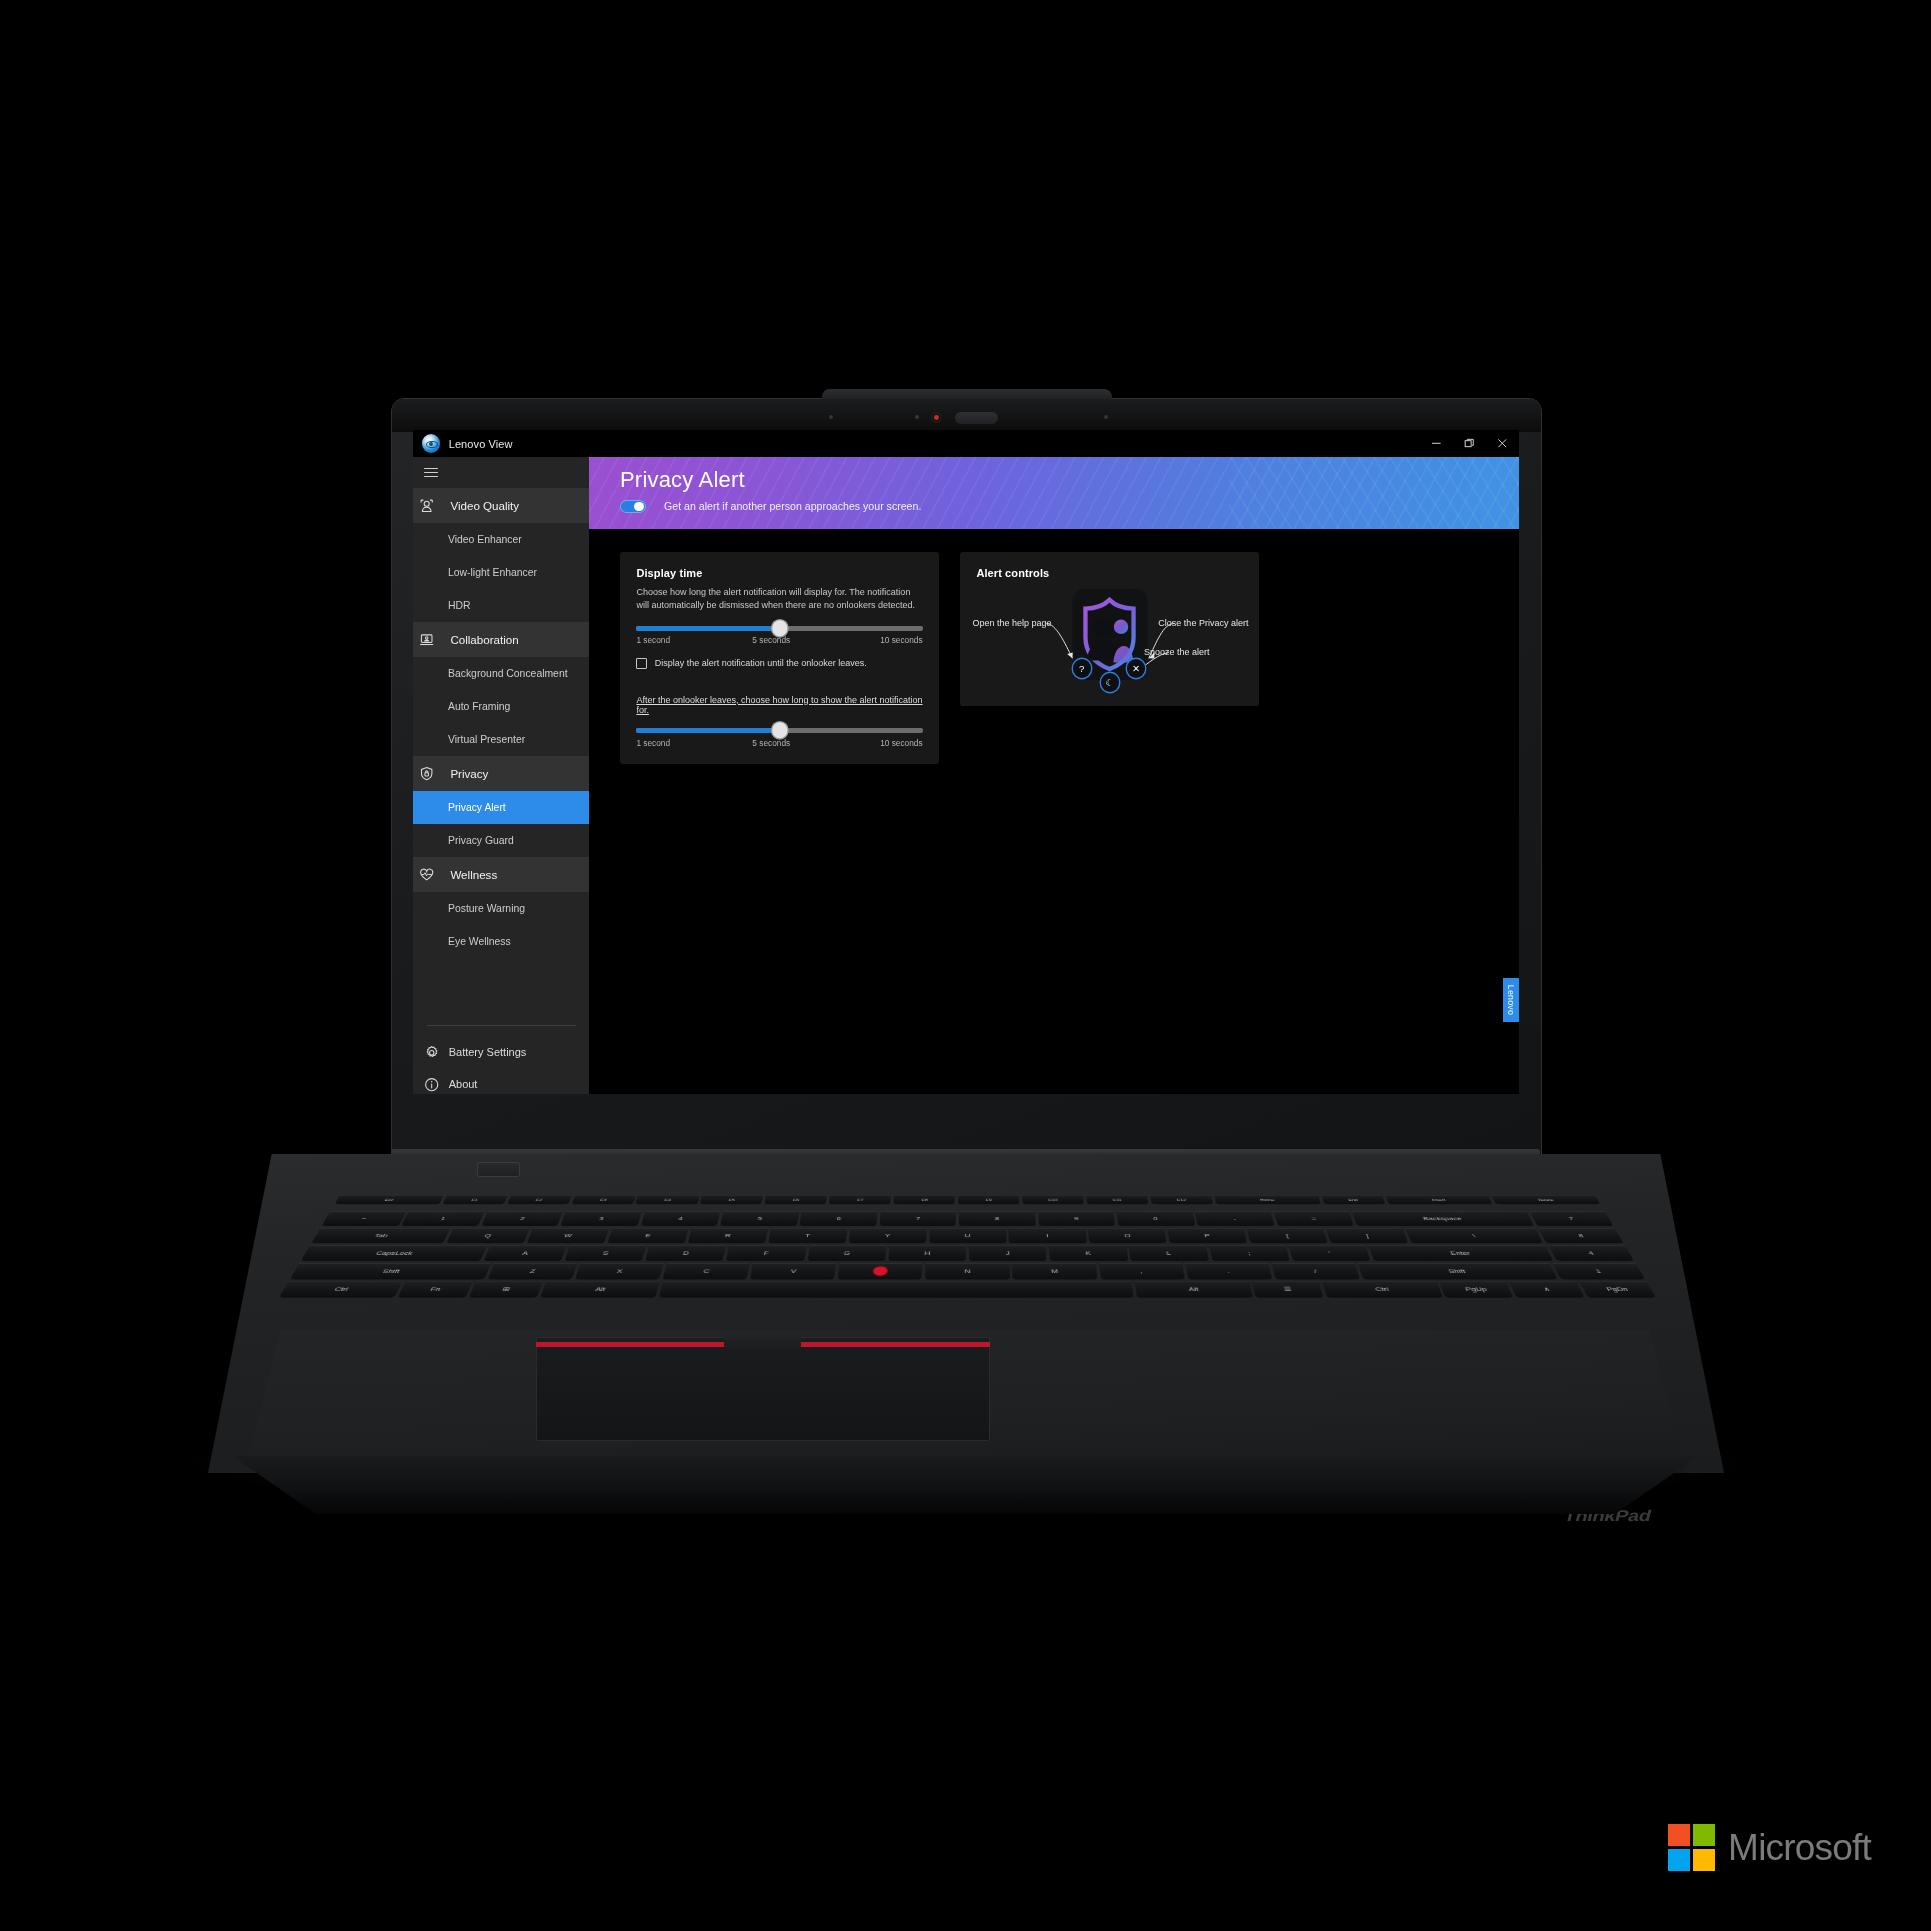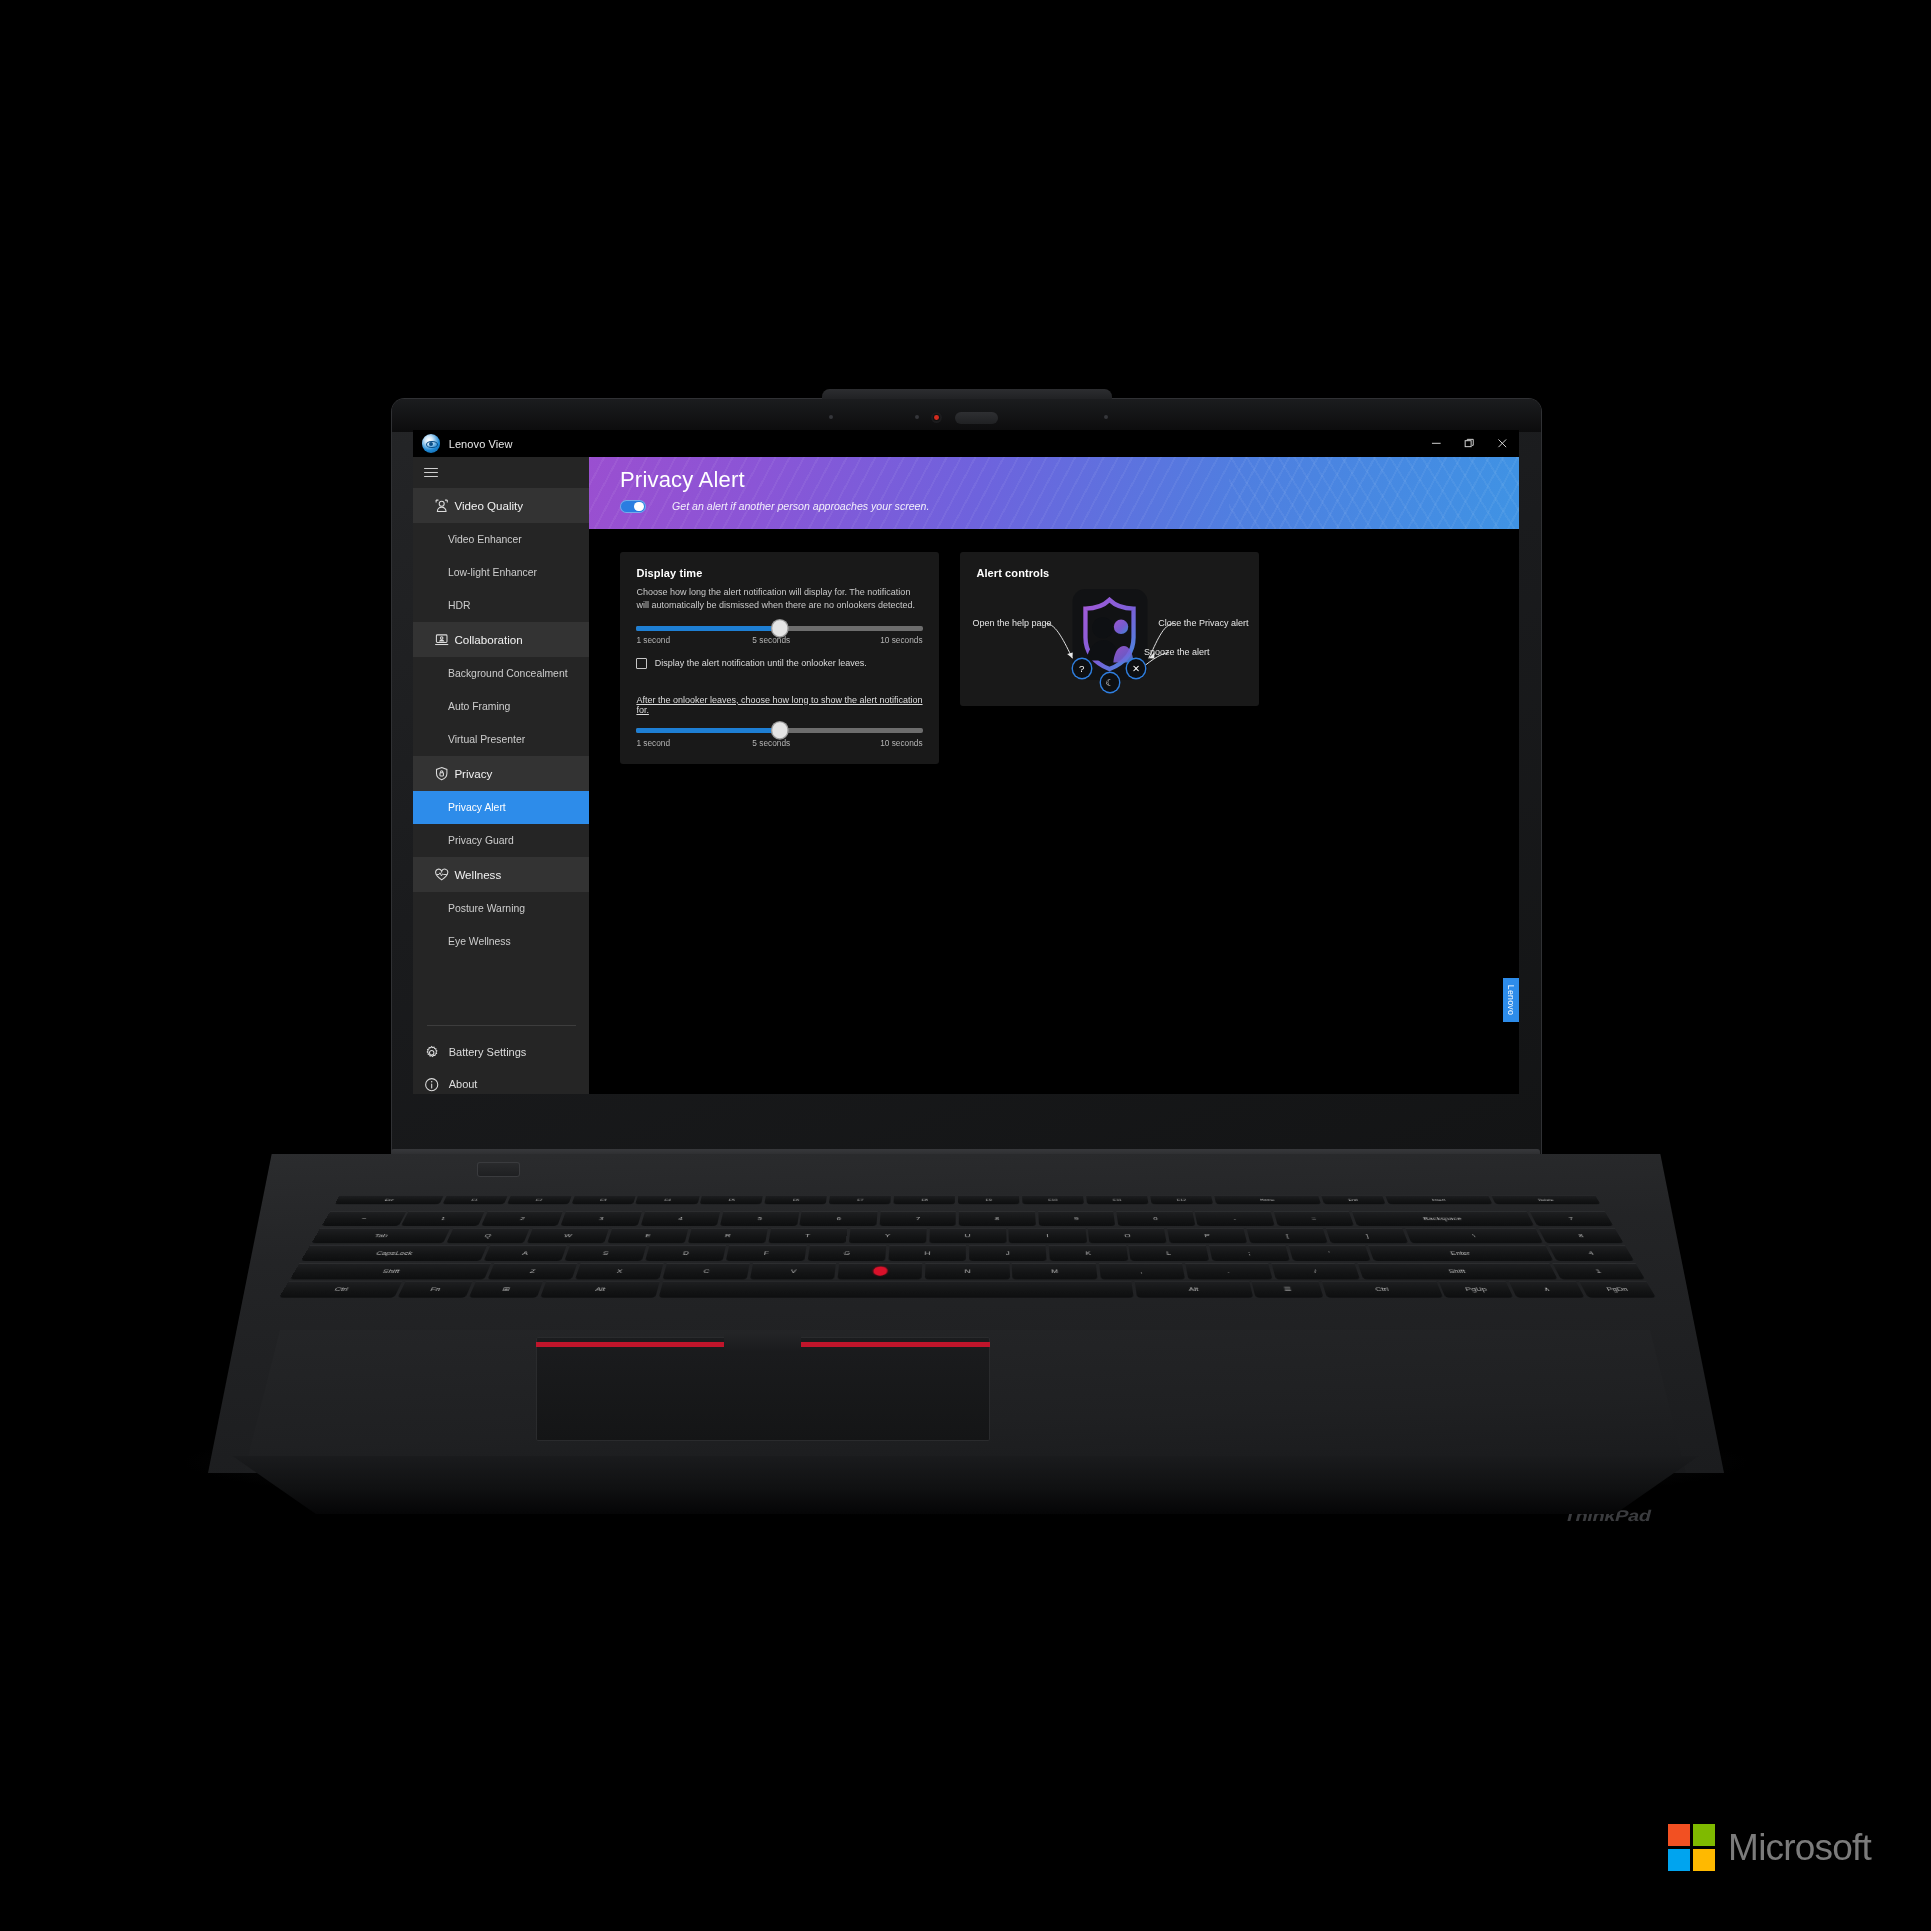--- a/index.html
+++ b/index.html
@@ -108,22 +108,22 @@
   }
   .hamburger {
     height: 31px; display:flex; align-items:center; padding-left:10.6px; background:#252525;
   }
   .hamburger .bars { width:14.5px; }
   .hamburger .bars i {
     display:block; height:1.5px; background:#cfcfcf; margin:2.5px 0; border-radius:1px;
   }
   .navscroll { flex:1 1 auto; display:flex; flex-direction:column; }
   .nav-group {
-    height: 35px; display:flex; align-items:center; gap:5px;
-    padding-left:21px; background:#333333; color:#f2f2f2; font-size:11.6px;
+    height: 35px; display:flex; align-items:center; gap:16px;
+    padding-left:6px; background:#333333; color:#f2f2f2; font-size:11.6px;
   }
   .nav-group .gicon { width:15.4px; height:15.4px; flex:0 0 15.4px; color:#dcdcdc; }
   .nav-group .gicon svg { display:block; }
   .nav-item {
     height: 33px; display:flex; align-items:center;
     padding-left:35px; color:#cdcdcd; font-size:10.4px; background:#252525;
   }
   .nav-item.active { background:#2d8cea; color:#ffffff; }
   .nav-spacer { flex:1 1 auto; background:#252525; min-height:7.7px; }
   .nav-sep { height:1px; background:#3d3d3d; margin:0 13.5px; }
@@ -148,21 +148,21 @@
     background: repeating-linear-gradient(118deg, rgba(255,255,255,.055) 0 1.9px, rgba(255,255,255,0) 1.9px 12.6px);
   }
   .banner::after {
     content:""; position:absolute; right:-116px; top:-87px; width:406px; height:290px;
     background: repeating-linear-gradient(58deg, rgba(255,255,255,.05) 0 1.9px, rgba(255,255,255,0) 1.9px 13.5px);
   }
   .banner-title {
     color:#fff; font-size:22px; font-weight:300; letter-spacing:0.2px;
     position:relative; z-index:2; line-height:1.15;
   }
-  .banner-row { display:flex; align-items:center; gap:26px; margin-top:7.7px; position:relative; z-index:2;font-style:italic; }
+  .banner-row { display:flex; align-items:center; gap:18px; margin-top:7.7px; position:relative; z-index:2; }
   .toggle {
     width:26px; height:13.5px; border-radius:7.7px; background:#2a7de1;
     position:relative; flex:0 0 26px; box-shadow: inset 0 0 0 1px rgba(255,255,255,.35);
   }
   .toggle .knob {
     position:absolute; right:1.9px; top:1.9px; width:9.7px; height:9.7px; border-radius:50%; background:#fff;
   }
   .banner-sub { color:#f3f0fb; font-size:10.6px; }
 
   .content {

